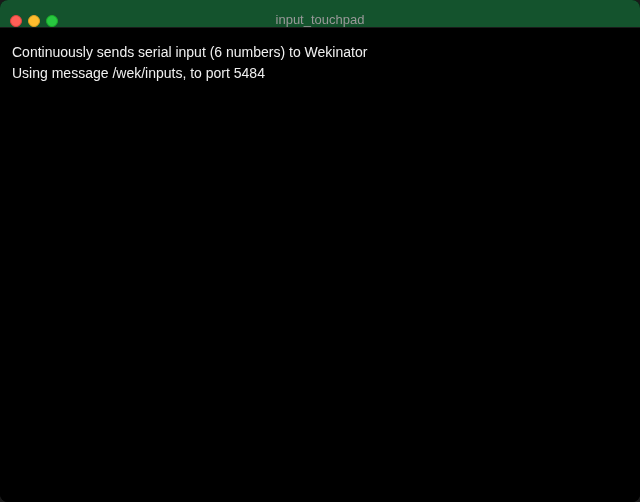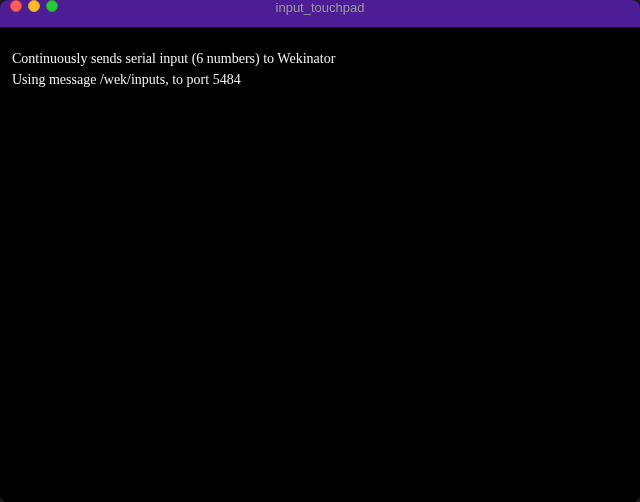--- a/index.html
+++ b/index.html
@@ -20,24 +20,24 @@
       width: 640px;
       height: 502px;
       background: #000000;
       border-radius: 8px;
       overflow: hidden;
       display: flex;
       flex-direction: column;
     }
 
     .titlebar {
-      background: #4c1d95;
+      background: #14532d;
       height: 28px;
       display: flex;
-      align-items: flex-start;
+      align-items: flex-end;
       justify-content: center;
       position: relative;
       flex-shrink: 0;
       border-bottom: 1px solid #1a1a1a;
     }
 
     .traffic-lights {
       position: absolute;
       left: 10px;
       display: flex;
@@ -68,25 +68,25 @@
 
     .title-text {
       color: #999999;
       font-size: 13px;
       font-family: -apple-system, BlinkMacSystemFont, 'Helvetica Neue', sans-serif;
     }
 
     .terminal-body {
       flex: 1;
       background: #000000;
-      padding: 20px 12px;
+      padding: 14px 12px;
       color: #f0f0f0;
       font-size: 14px;
       line-height: 1.5;
-      font-family: Liberation Serif, serif;
+      font-family: Liberation Sans, sans-serif;
     }
 
     .terminal-line {
       white-space: pre;
     }
   </style>
 </head>
 <body>
 
 <div class="window">

